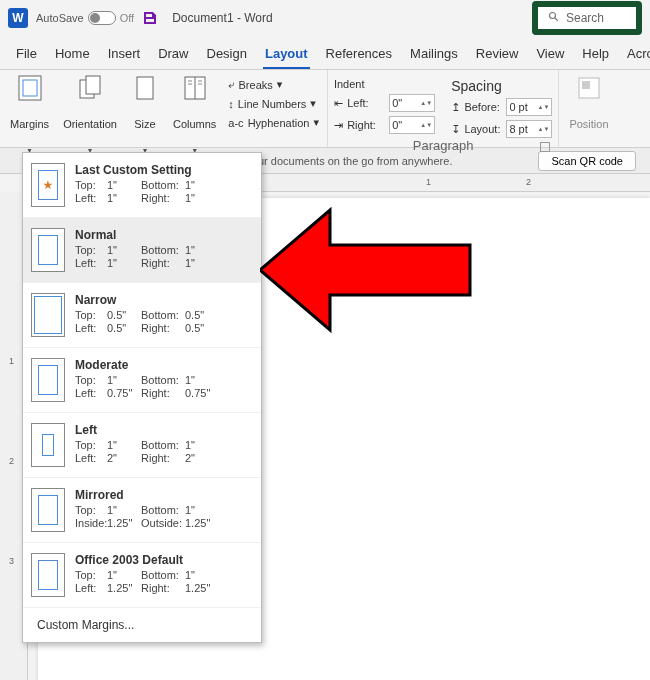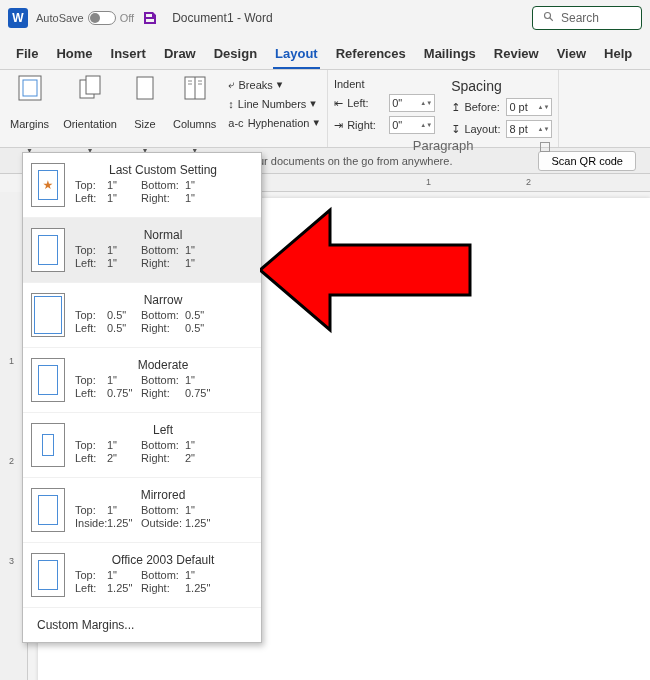--- a/index.html
+++ b/index.html
@@ -6,25 +6,25 @@
   body { background: #f3f3f3; width: 650px; height: 680px; overflow: hidden; position: relative; font-size: 12px; color: #333; }
 
   
   .titlebar { display: flex; align-items: center; height: 36px; padding: 0 8px; gap: 8px; }
   .word-badge { width: 20px; height: 20px; background: #185abd; border-radius: 3px; display: flex; align-items: center; justify-content: center; color: #fff; font-weight: bold; font-size: 12px; }
   .autosave { display: flex; align-items: center; gap: 4px; font-size: 11px; color: #555; }
   .toggle { width: 28px; height: 14px; border: 1px solid #888; border-radius: 8px; background: #fff; position: relative; }
   .toggle::after { content: ""; width: 10px; height: 10px; background: #888; border-radius: 50%; position: absolute; top: 1px; left: 1px; }
   .save-icon { width: 16px; height: 16px; color: #7719aa; }
   .doc-title { font-size: 12px; color: #444; margin-left: 6px; }
-  .searchbox { margin-left: auto; display: flex; gap: 6px; background: #fff; border: 1px solid #14532d; border-radius: 4px; padding: 4px 10px; width: 110px; color: #666; }
+  .searchbox { margin-left: auto; display: flex; gap: 6px; background: #fff; border: 6px solid #14532d; border-radius: 4px; padding: 4px 10px; width: 110px; color: #666; }
 
   
   .tabs { display: flex; gap: 14px; padding: 6px 14px 0 14px; font-size: 13px; color: #333; border-bottom: 1px solid #d0d0d0; }
-  .tab { padding: 4px 2px 6px 2px; cursor: pointer; font-weight: bold; }
+  .tab { padding: 4px 2px 6px 2px; cursor: pointer; }
   .tab.active { color: #185abd; font-weight: 600; border-bottom: 2px solid #185abd; }
 
   
   .ribbon { display: flex; height: 78px; background: #f5f5f5; border-bottom: 1px solid #d0d0d0; }
   .rgroup { border-right: 1px solid #ddd; display: flex; flex-direction: column; padding: 2px 6px 0 6px; }
   .rgroup .row { display: flex; gap: 6px; align-items: flex-start; height: 100%; }
   .btn-lg { display: flex; flex-direction: column; align-items: center; gap: 16px; padding: 2px 4px; cursor: pointer; font-size: 11px; }
   .btn-lg .ic { width: 28px; height: 28px; }
   .btn-lg .caret { font-size: 8px; color: #555; }
   .btn-sm { display: flex; align-items: center; gap: 4px; font-size: 11px; padding: 2px 2px; cursor: pointer; }
@@ -49,21 +49,21 @@
   .vruler .ticks { position: absolute; left: 0; top: 4px; width: 100%; font-size: 9px; color: #666; }
   .page { flex: 1; background: #fff; margin: 6px 0 0 10px; box-shadow: 0 0 4px rgba(0,0,0,0.15); }
 
   
   .margins-menu { position: absolute; left: 22px; top: 152px; width: 240px; background: #fff; border: 1px solid #bbb; box-shadow: 2px 3px 6px rgba(0,0,0,0.25); z-index: 50; }
   .m-item { display: flex; gap: 10px; padding: 10px 10px 10px 8px; border-bottom: 1px solid #f0f0f0; cursor: pointer; }
   .m-item.sel { background: #ededed; }
   .m-thumb { width: 34px; height: 44px; border: 1px solid #888; background: #fff; position: relative; flex-shrink: 0; }
   .m-thumb .marg { position: absolute; border: 1px solid #4a8dd8; }
   .m-info { flex: 1; }
-  .m-name { font-weight: 400; font-size: 12px; margin-bottom: 2px; text-align: center; }
+  .m-name { font-weight: 700; font-size: 12px; margin-bottom: 2px; }
   .m-vals { display: grid; grid-template-columns: 32px 34px 44px 34px; font-size: 11px; color: #444; row-gap: 1px; }
   .m-custom { padding: 10px 14px; font-size: 12px; cursor: pointer; }
 
   
   .arrow { position: absolute; left: 260px; top: 200px; z-index: 60; pointer-events: none; }
 
   .grey { color: #888; }
 </style>
 </head>
 <body>
@@ -201,20 +201,31 @@
             </div>
         </div>
       </div>
     </div>
     <div class="group-label">
       <span>Paragraph</span>
       <div class="dlg-launch"></div>
     </div>
   </div>
 
+  <div class="rgroup" style="border-right:none">
+    <div class="row">
+      <div class="btn-lg grey">
+        <svg class="ic" viewBox="0 0 28 28">
+            <rect x="4" y="4" width="20" height="20" fill="#fff" stroke="#bbb"></rect>
+            <rect x="7" y="7" width="8" height="8" fill="#ccc"></rect>
+          </svg>
+        <span>Position</span>
+      </div>
+    </div>
+  </div>
 </div>
 
 <div class="infobar">
   <span style="margin-left:250px">ur documents on the go from anywhere.</span>
   <button class="qr-btn">Scan QR code</button>
 </div>
 
 <div class="hruler">
   <div class="ticks" id="hticks">
       <span style="position: absolute; left: 380px; top: 3px;">1</span>

